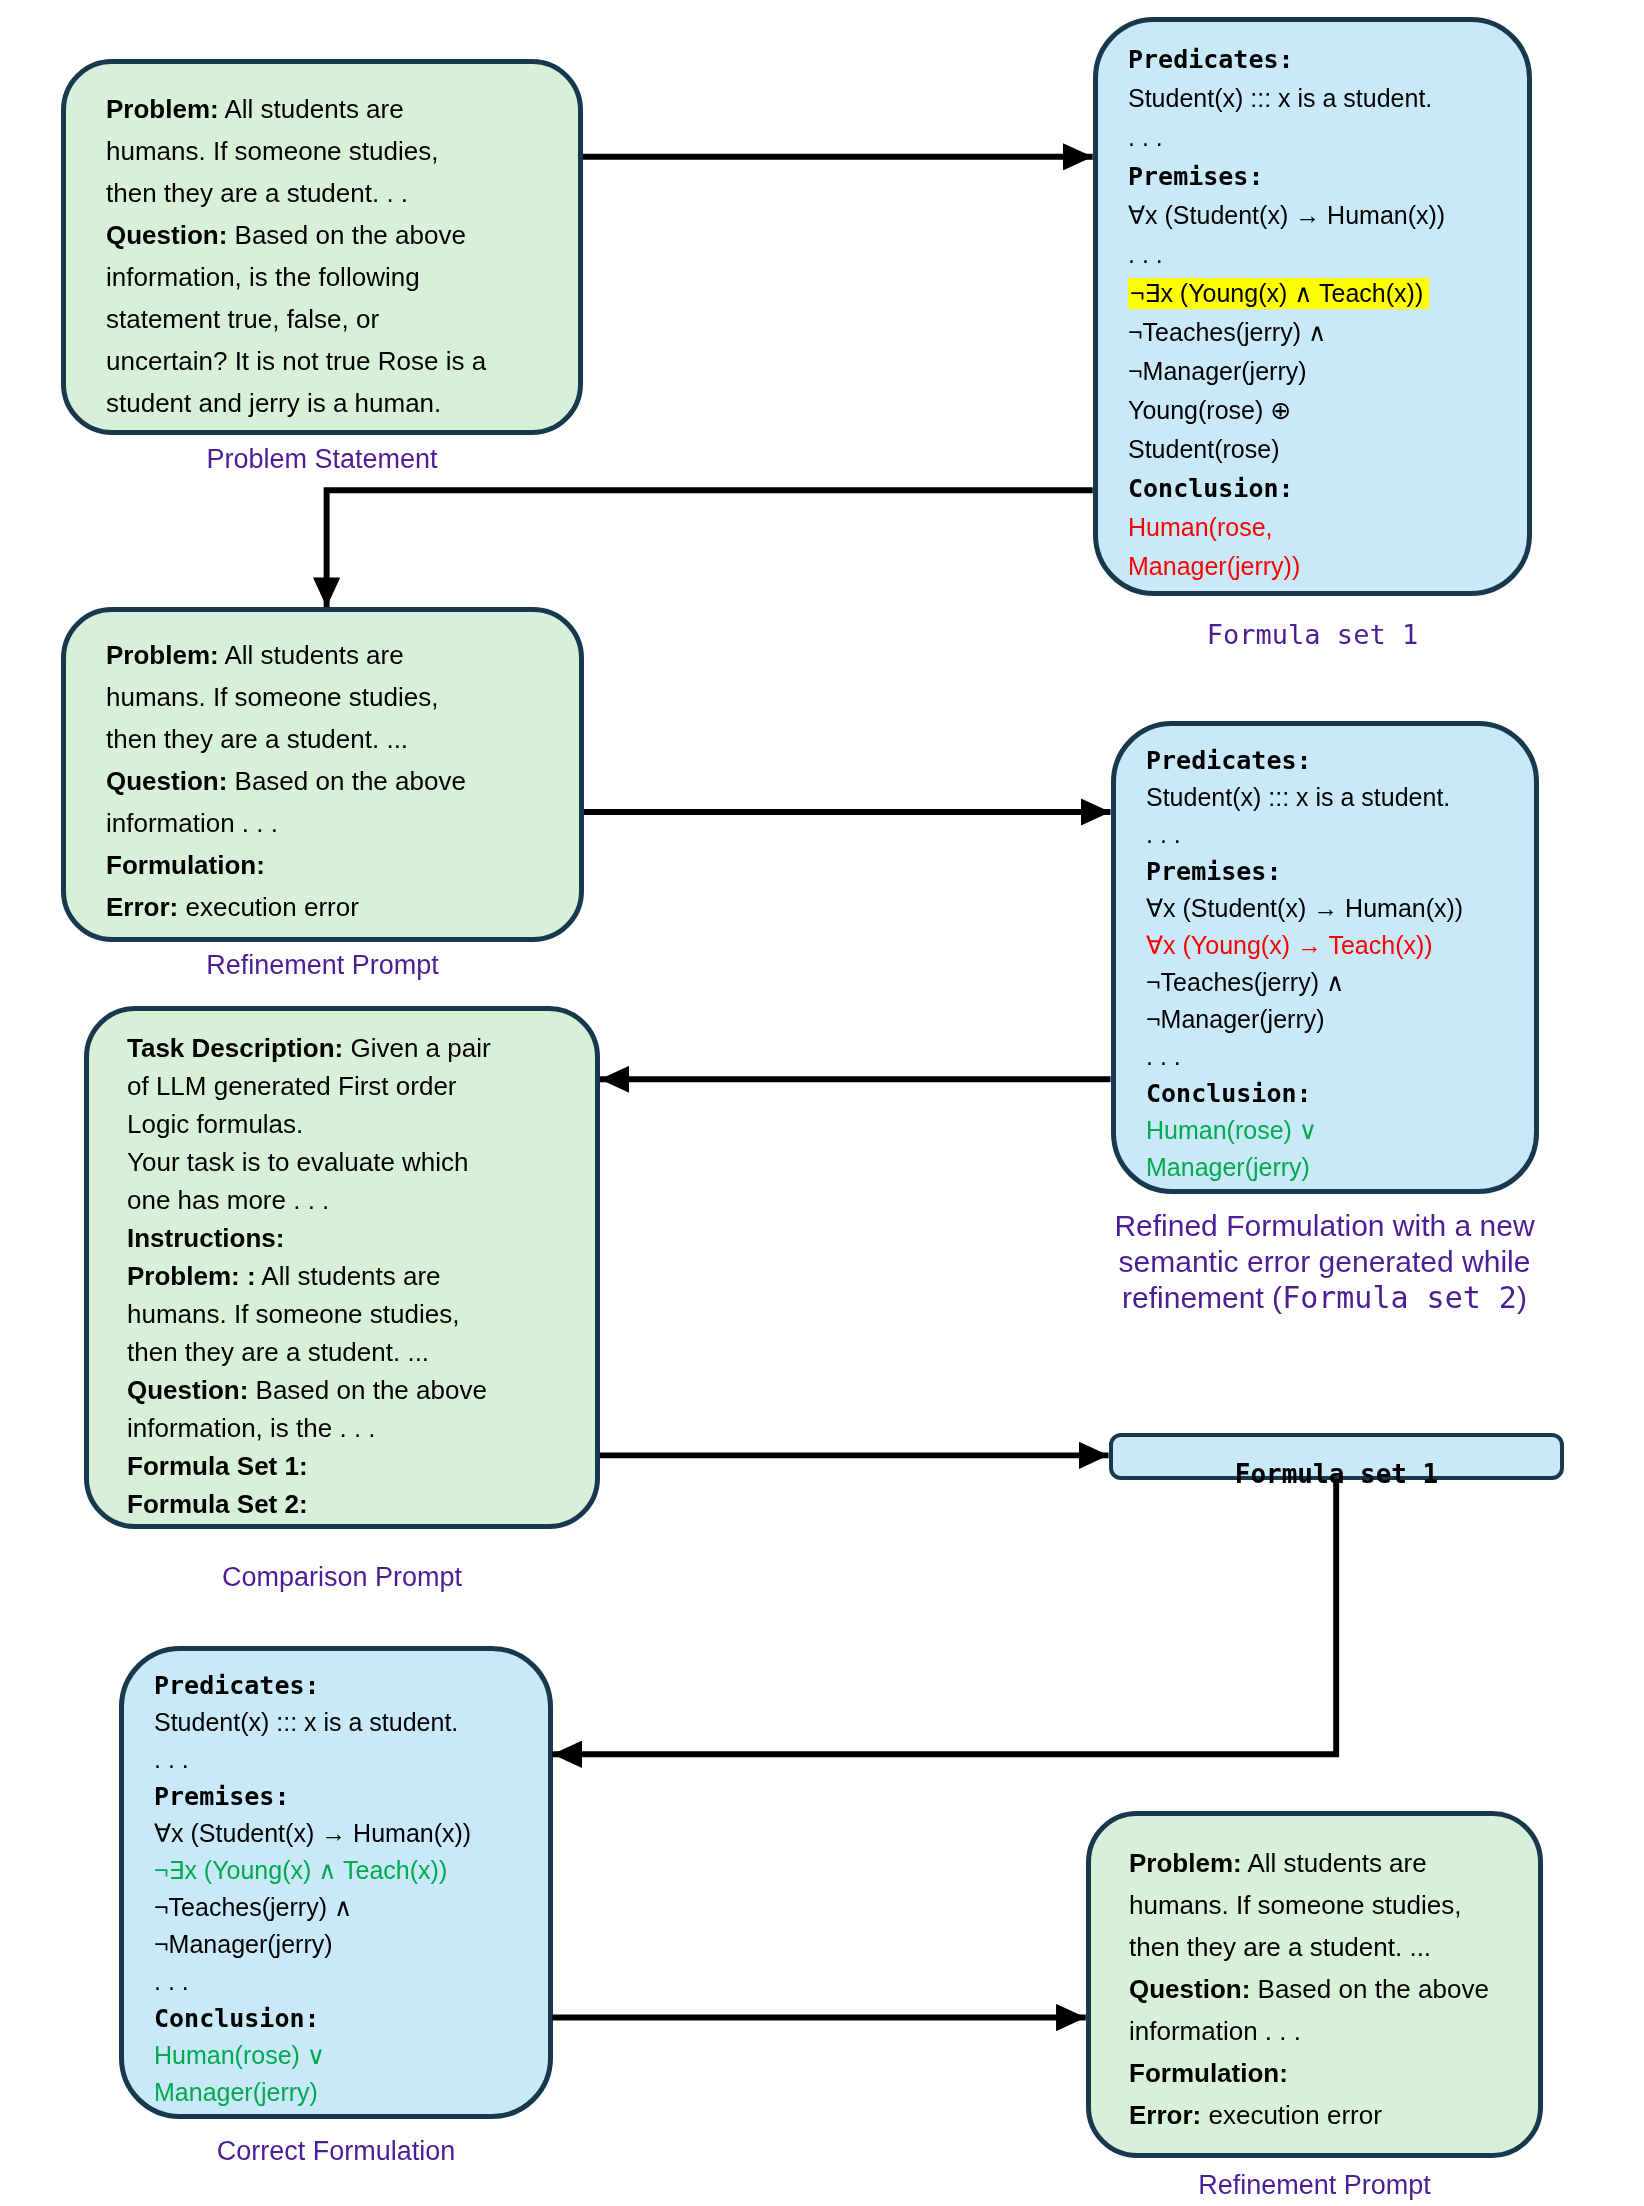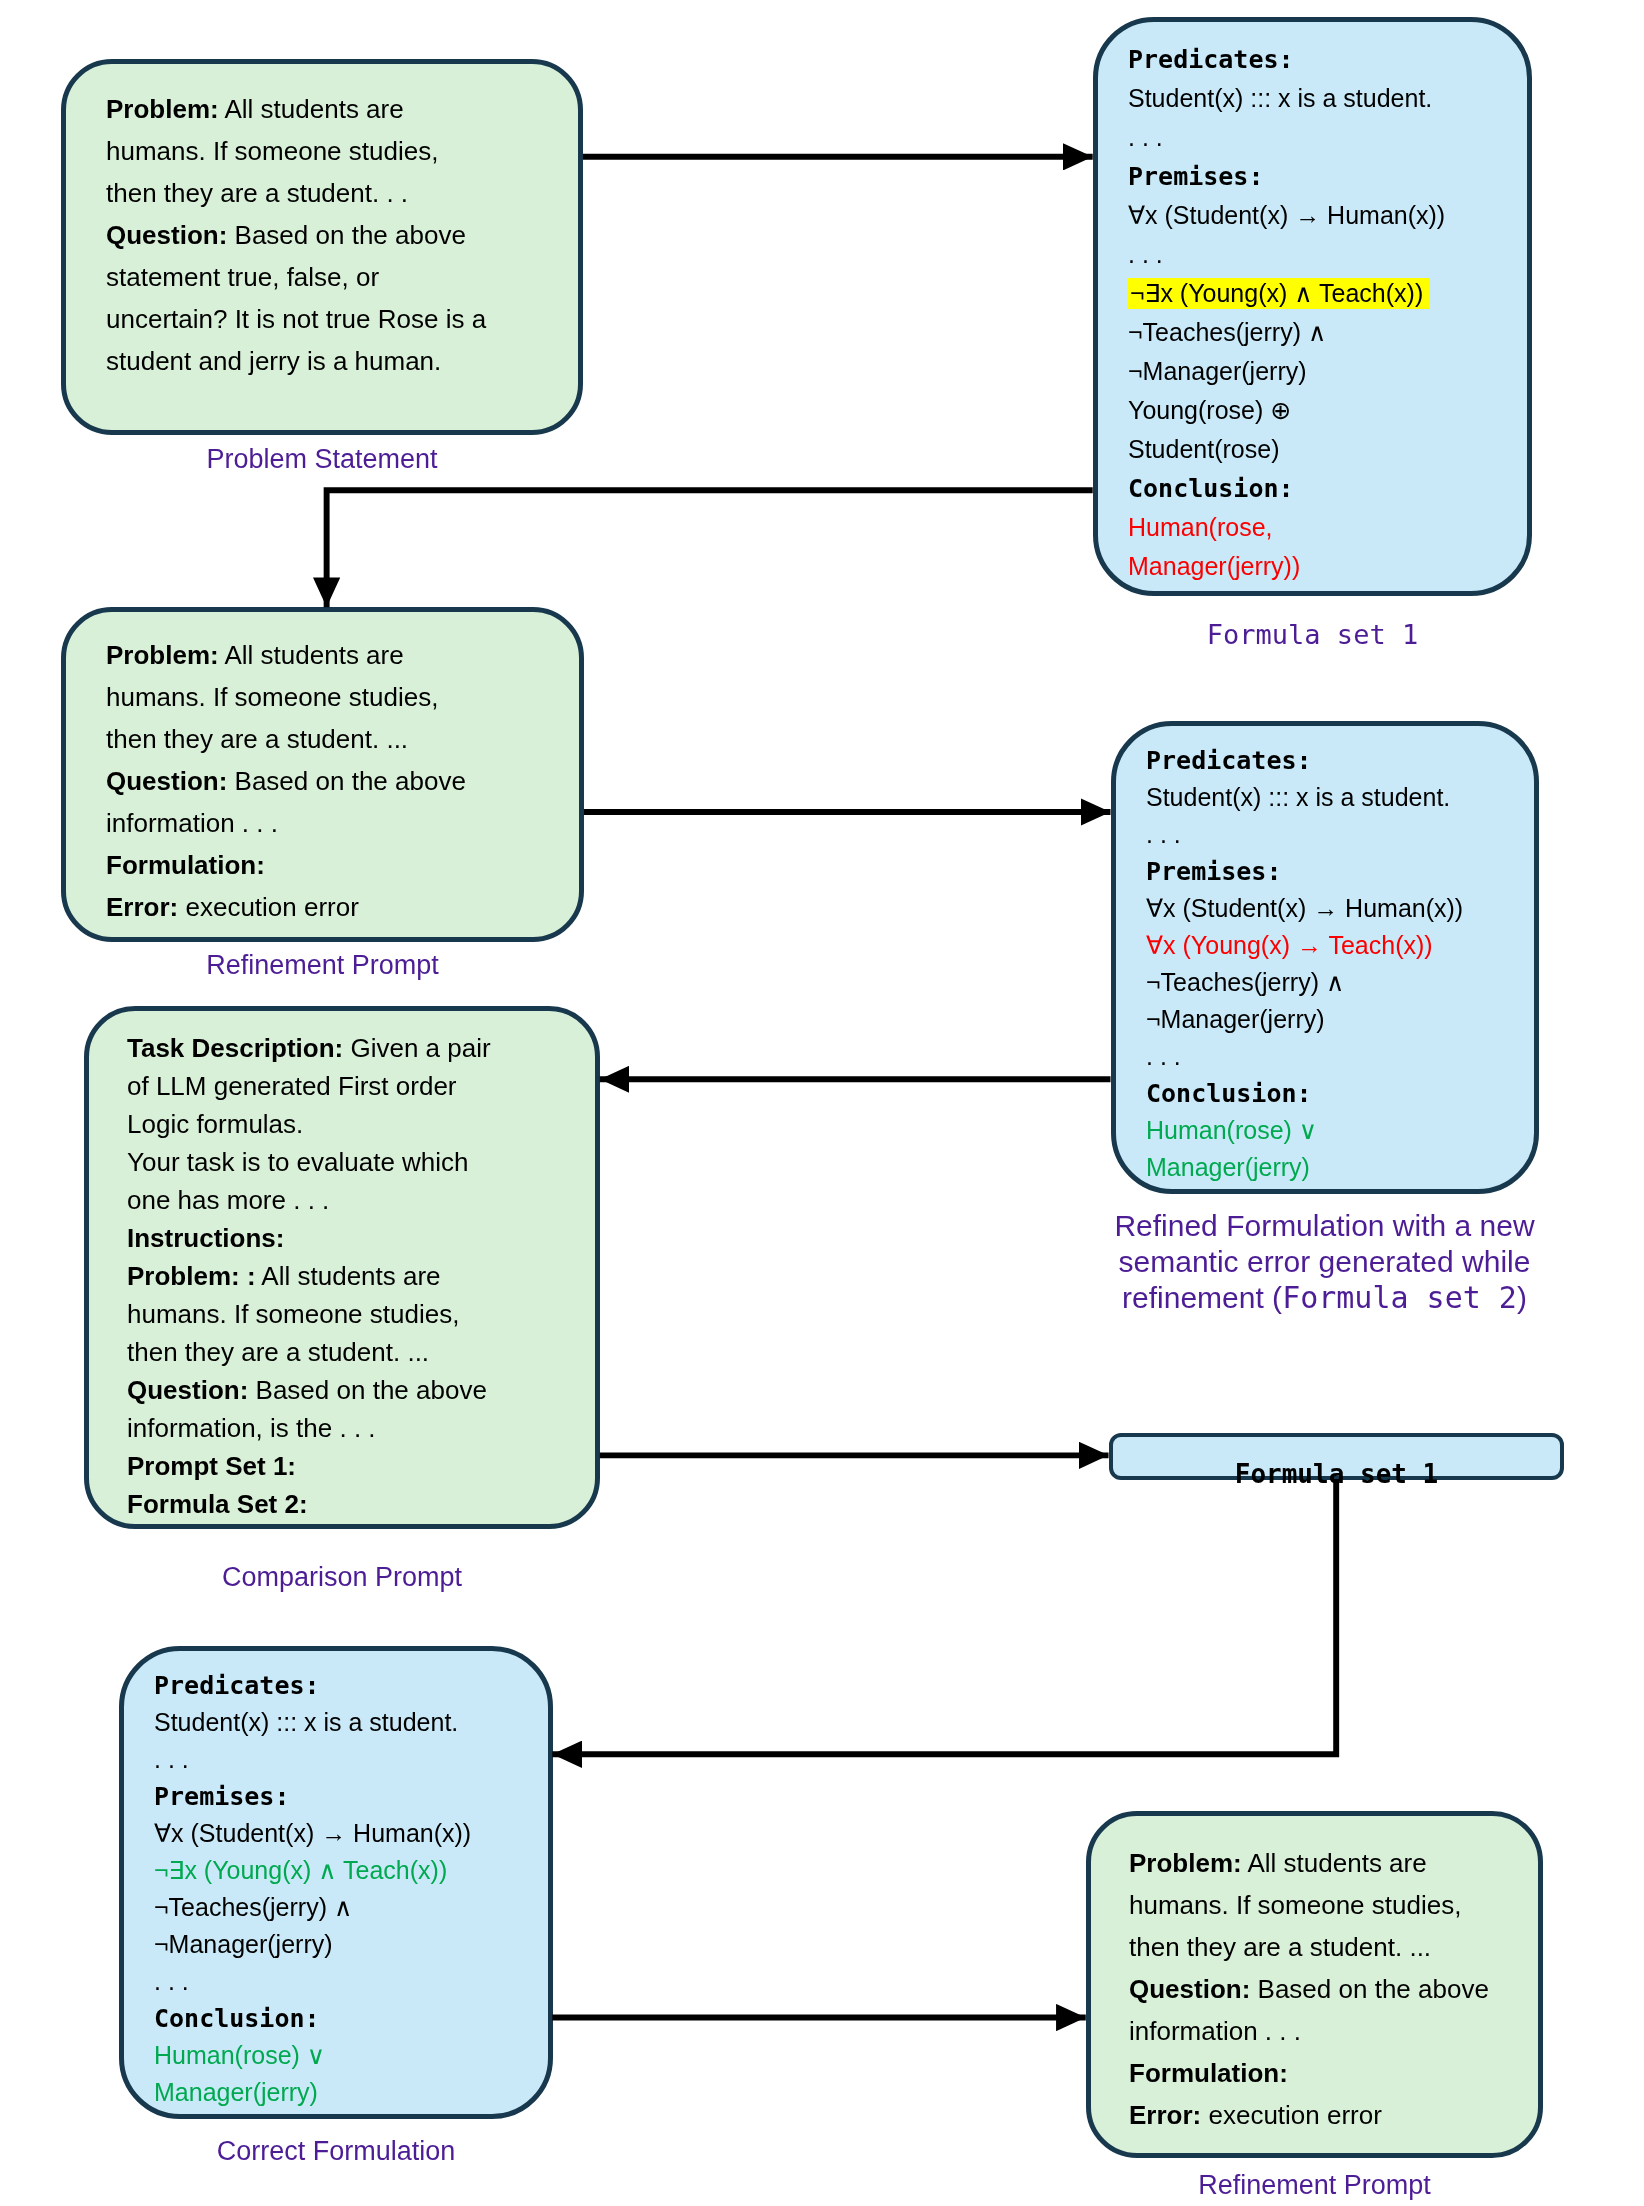--- a/index.html
+++ b/index.html
@@ -97,20 +97,21 @@
     <polyline class="arrow" points="1350,1494 1350,1772 558,1772" marker-end="url(#ah)"></polyline>
     <line class="arrow" x1="558" y1="2038" x2="1097" y2="2038" marker-end="url(#ah)"></line>
   </svg>
 
   <div id="box-green1" class="box green">
     <div class="content">
         <div class="line"><span class="s-b">Problem:</span><span class="s-p"> All students are</span></div>
         <div class="line"><span class="s-p">humans. If someone studies,</span></div>
         <div class="line"><span class="s-p">then they are a student. . .</span></div>
         <div class="line"><span class="s-b">Question:</span><span class="s-p"> Based on the above</span></div>
+        <div class="line"><span class="s-p">information, is the following</span></div>
         <div class="line"><span class="s-p">statement true, false, or</span></div>
         <div class="line"><span class="s-p">uncertain? It is not true Rose is a</span></div>
         <div class="line"><span class="s-p">student and jerry is a human.</span></div>
       </div>
   </div>
   <div id="cap-green1" class="caption">Problem Statement</div>
 
   <div id="box-blue1" class="box blue">
     <div class="content">
         <div class="line"><span class="s-mb">Predicates:</span></div>
@@ -172,21 +173,21 @@
         <div class="line"><span class="s-p">of LLM generated First order</span></div>
         <div class="line"><span class="s-p">Logic formulas.</span></div>
         <div class="line"><span class="s-p">Your task is to evaluate which</span></div>
         <div class="line"><span class="s-p">one has more . . .</span></div>
         <div class="line"><span class="s-b">Instructions:</span></div>
         <div class="line"><span class="s-b">Problem: :</span><span class="s-p"> All students are</span></div>
         <div class="line"><span class="s-p">humans. If someone studies,</span></div>
         <div class="line"><span class="s-p">then they are a student. ...</span></div>
         <div class="line"><span class="s-b">Question:</span><span class="s-p"> Based on the above</span></div>
         <div class="line"><span class="s-p">information, is the . . .</span></div>
-        <div class="line"><span class="s-b">Prompt Set 1:</span></div>
+        <div class="line"><span class="s-b">Formula Set 1:</span></div>
         <div class="line"><span class="s-b">Formula Set 2:</span></div>
       </div>
   </div>
   <div id="cap-green3" class="caption">Comparison Prompt</div>
 
   <div id="box-chip" class="box blue">
       <span class="s-mb">Formula set 1</span>
     </div>
 
   <div id="box-blue3" class="box blue">

